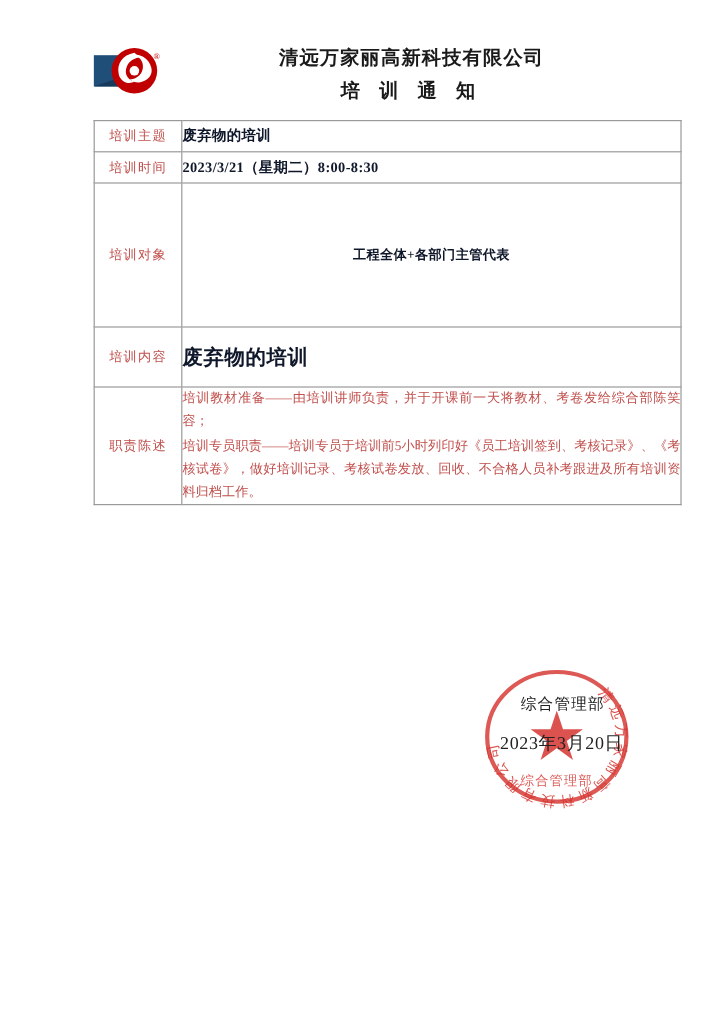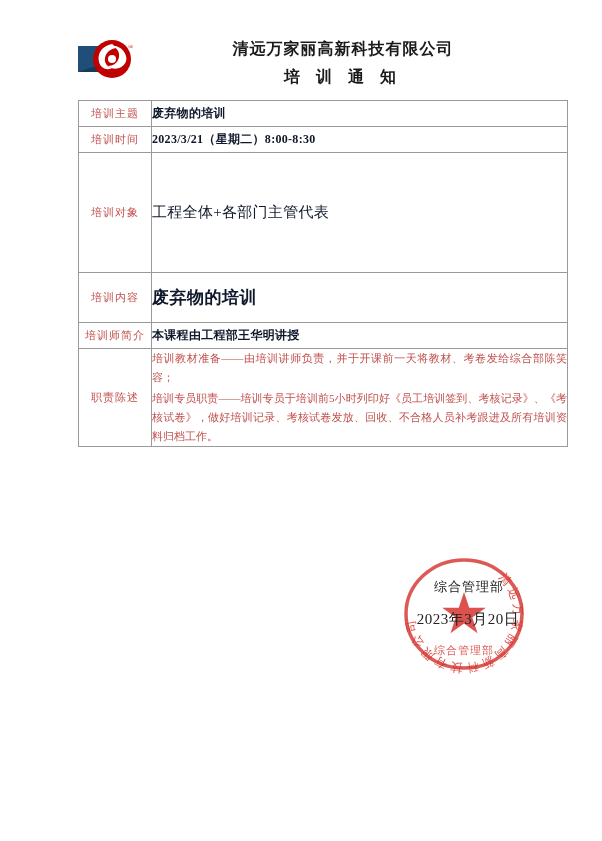--- a/index.html
+++ b/index.html
@@ -94,23 +94,24 @@
     color: #0f172a;
     padding: 5px 8px;
     letter-spacing: 0.3px;
   }
   .row-h-normal { height: 26px; }
   .row-h-big { height: 120px; }
   .row-h-mid { height: 50px; }
   .row-h-duty { height: 96px; }
 
   .val-big {
-    font-size: 15px;
-    font-weight: normal;
+    font-size: 11px;
+    font-weight: bold;
     padding-left: 10px;
+    text-align: center;
   }
   .val-content {
     font-size: 17px;
     font-weight: bold;
     padding-left: 10px;
     letter-spacing: 0.5px;
   }
   .duty-cell {
     font-size: 11px;
     color: #c0504d;
@@ -187,24 +188,20 @@
         <td class="val">2023/3/21（星期二）8:00-8:30</td>
       </tr>
       <tr class="row-h-big">
         <td class="lbl">培训对象</td>
         <td class="val val-big">工程全体+各部门主管代表</td>
       </tr>
       <tr class="row-h-mid">
         <td class="lbl">培训内容</td>
         <td class="val val-content">废弃物的培训</td>
       </tr>
-      <tr class="row-h-normal">
-        <td class="lbl">培训师简介</td>
-        <td class="val">本课程由工程部王华明讲授</td>
-      </tr>
       <tr class="row-h-duty">
         <td class="lbl">职责陈述</td>
         <td class="duty-cell">
           <p class="duty-p">培训教材准备——由培训讲师负责，并于开课前一天将教材、考卷发给综合部陈笑容；</p>
           <p class="duty-p">培训专员职责——培训专员于培训前5小时列印好《员工培训签到、考核记录》、《考核试卷》，做好培训记录、考核试卷发放、回收、不合格人员补考跟进及所有培训资料归档工作。</p>
         </td>
       </tr>
     </tbody>
   </table>
 

